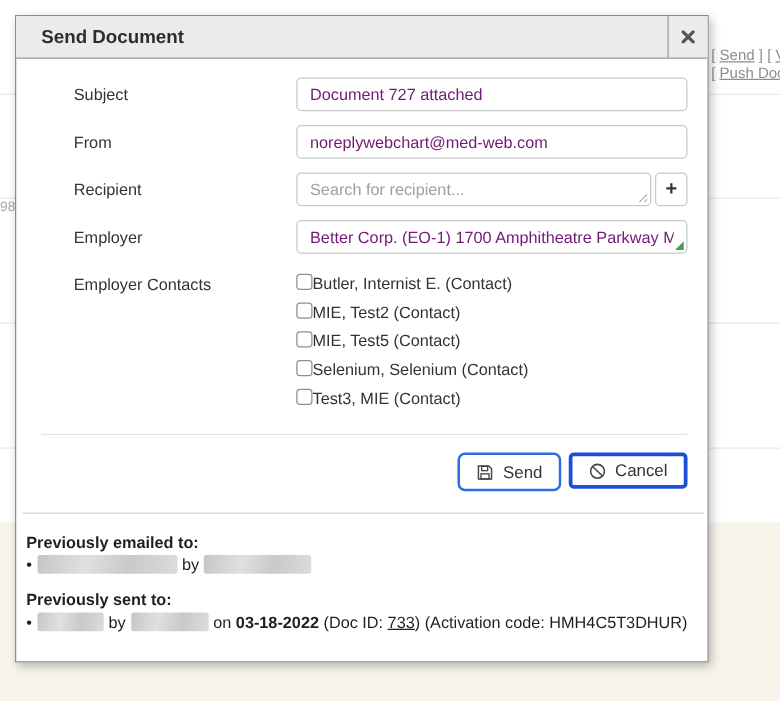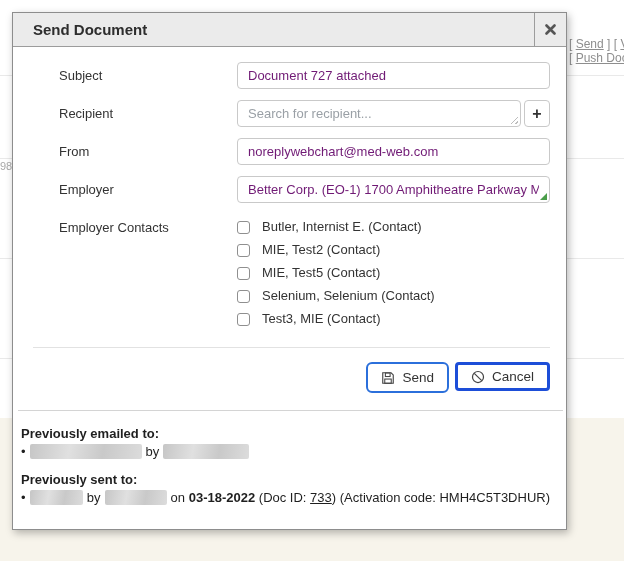--- a/index.html
+++ b/index.html
@@ -35,21 +35,21 @@
   .grip{position:absolute;bottom:3px;width:8px;height:8px;pointer-events:none;
     clip-path:polygon(100% 0,100% 100%,0 100%);
     background:repeating-linear-gradient(135deg,#bdbdbd 0 1px,transparent 1px 3px);}
   .grip-gray{right:32px;}
   .grip-green{position:absolute;right:3px;bottom:3px;width:0;height:0;pointer-events:none;
     border-left:7px solid transparent;border-bottom:7px solid #4a9e4a;}
   .btn-plus{flex:0 0 26px;height:27px;border:1px solid #c9c9c9;border-radius:4px;background:#fff;
     font-size:16px;font-weight:bold;color:#333;cursor:pointer;line-height:1;padding:0;}
   
   .contact-list{display:flex;flex-direction:column;gap:8px;padding-top:5px;}
-  .contact-item{display:flex;align-items:flex-end;gap:12px;cursor:pointer;}
+  .contact-item{display:flex;align-items:flex-start;gap:0;cursor:pointer;}
   .contact-item input{appearance:none;-webkit-appearance:none;width:13px;height:13px;margin:0;
     border:1px solid #8f8f8f;border-radius:3px;background:#fff;cursor:pointer;flex:0 0 13px;}
   .contact-item span{font-size:13px;color:#333;}
   
   .divider1{border:none;border-top:1px solid #e2e2e2;margin:21px 0 14px 0;}
   .actions{display:flex;justify-content:flex-end;gap:6px;}
   .btn{display:inline-flex;align-items:center;gap:7px;background:#fff;font-size:13.5px;color:#333;
     padding:0 13px;height:29px;border-radius:4px;border:3px solid #1d4ed8;cursor:pointer;font-family:inherit;}
   .btn-send{border:2px solid #2b6fdb;border-radius:6px;height:31px;}
   .divider2{border:none;border-top:1px solid #d4d4d4;margin:17px -13px 15px -15px;}
@@ -95,32 +95,32 @@
   <div class="modal-body">
 
     <div class="form-row">
       <div class="form-label">Subject</div>
       <div class="form-field">
         <input class="txt" type="text" value="Document 727 attached" style="">
       </div>
     </div>
 
     <div class="form-row">
+      <div class="form-label">From</div>
+      <div class="form-field">
+        <input class="txt" type="text" value="noreplywebchart@med-web.com" style="">
+      </div>
+    </div>
+
+    <div class="form-row">
       <div class="form-label">Recipient</div>
       <div class="form-field">
         <input class="txt" type="text" placeholder="Search for recipient..." style="">
         <span class="grip grip-gray"></span>
         <button class="btn-plus">+</button>
-      </div>
-    </div>
-
-    <div class="form-row">
-      <div class="form-label">From</div>
-      <div class="form-field">
-        <input class="txt" type="text" value="noreplywebchart@med-web.com" style="">
       </div>
     </div>
 
     <div class="form-row">
       <div class="form-label">Employer</div>
       <div class="form-field">
         <input class="txt" type="text" value="Better Corp. (EO-1) 1700 Amphitheatre Parkway Mountain View" style="">
         <span class="grip-green"></span>
       </div>
     </div>

